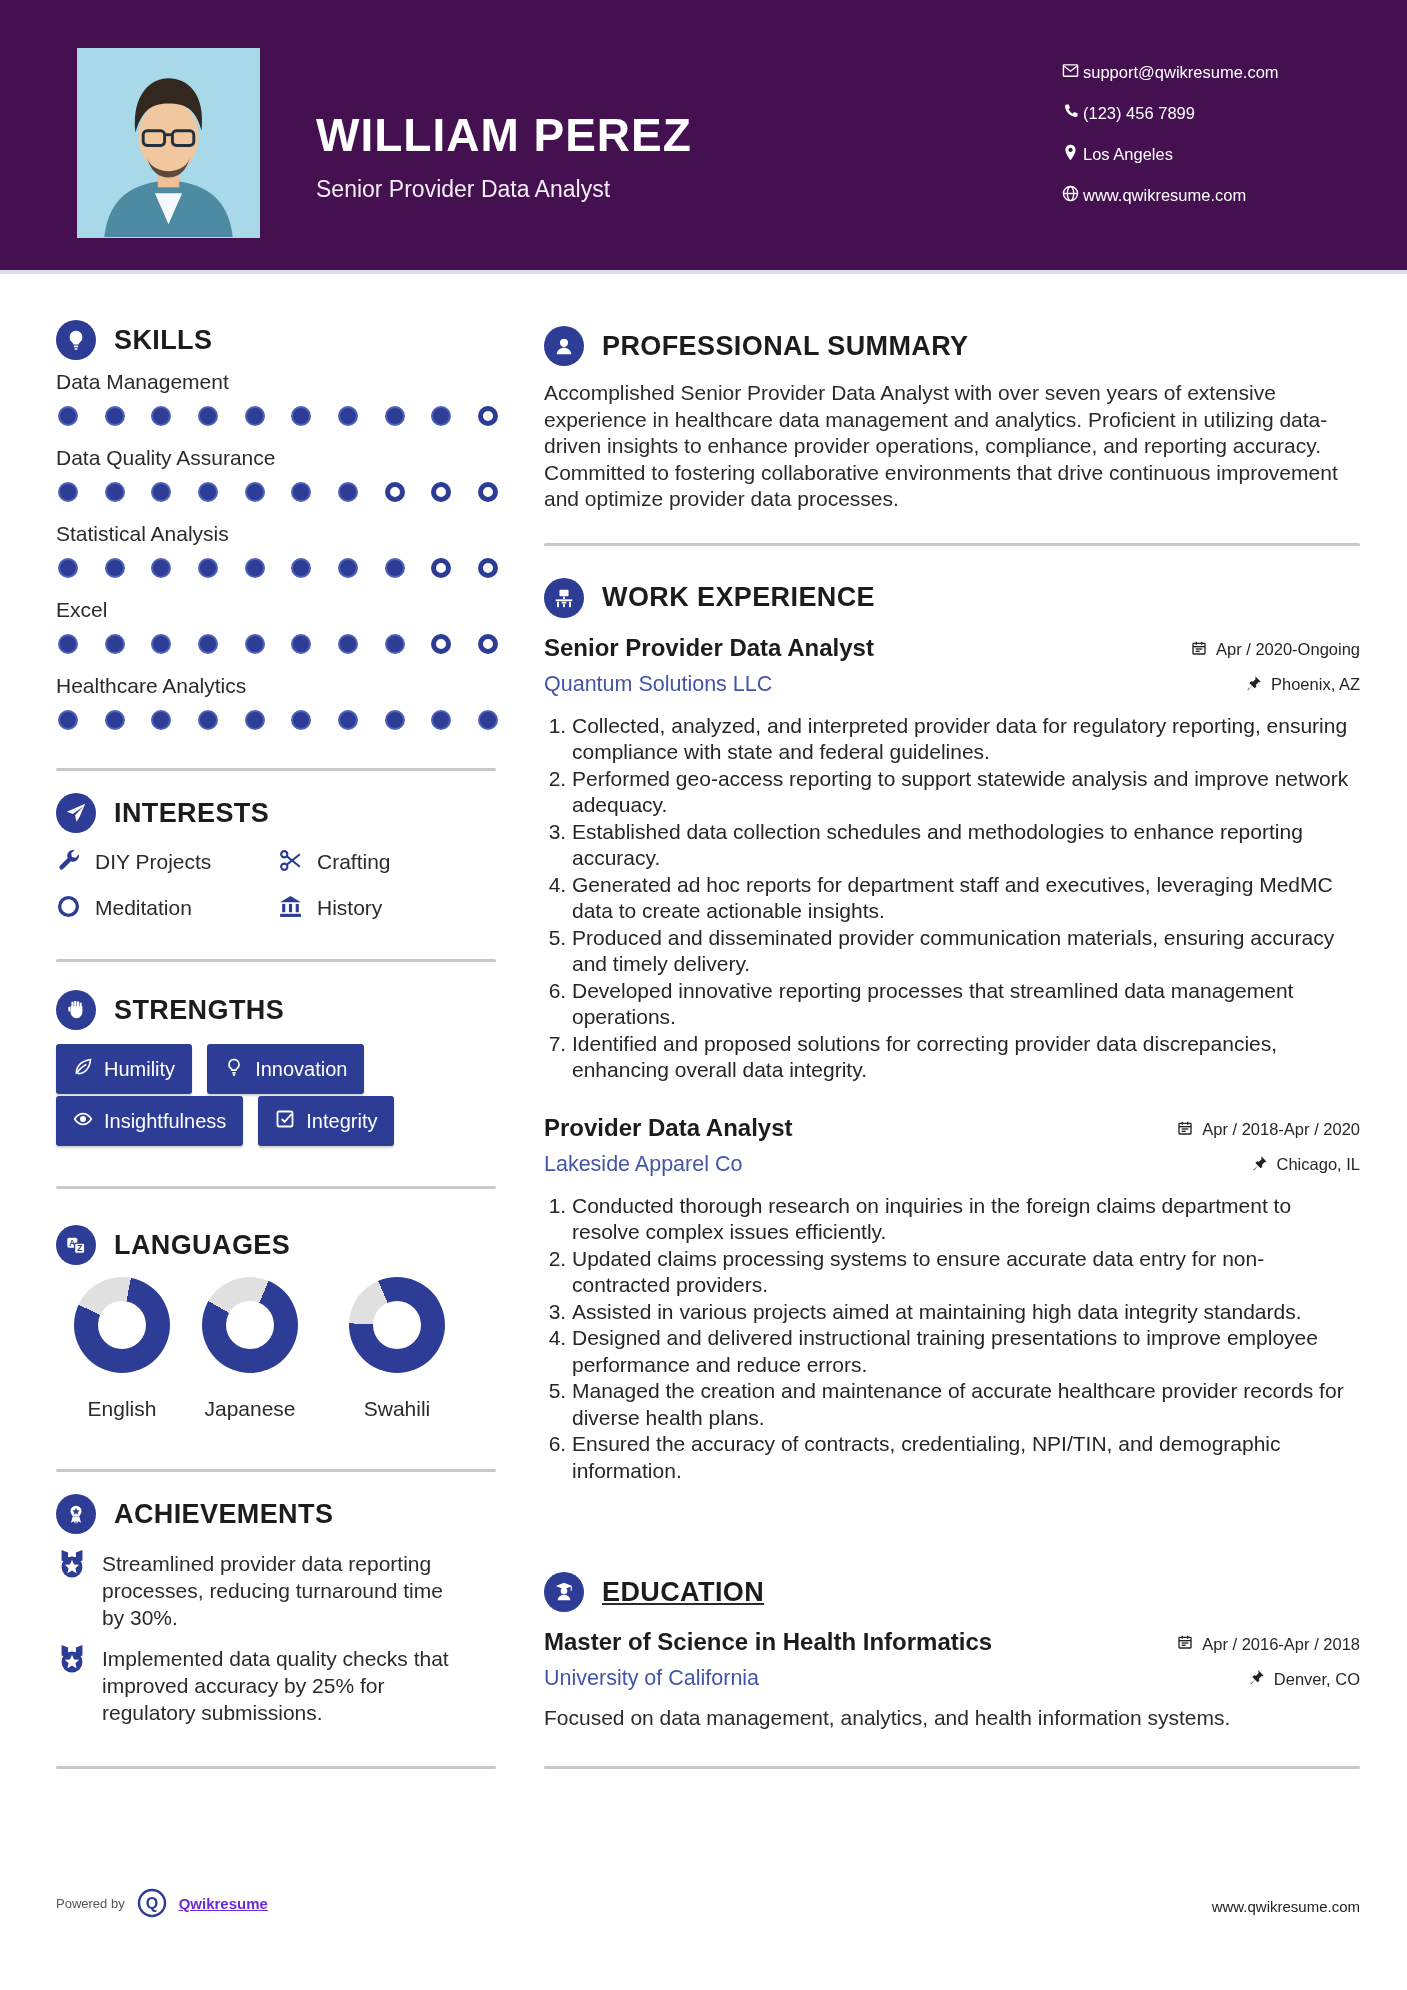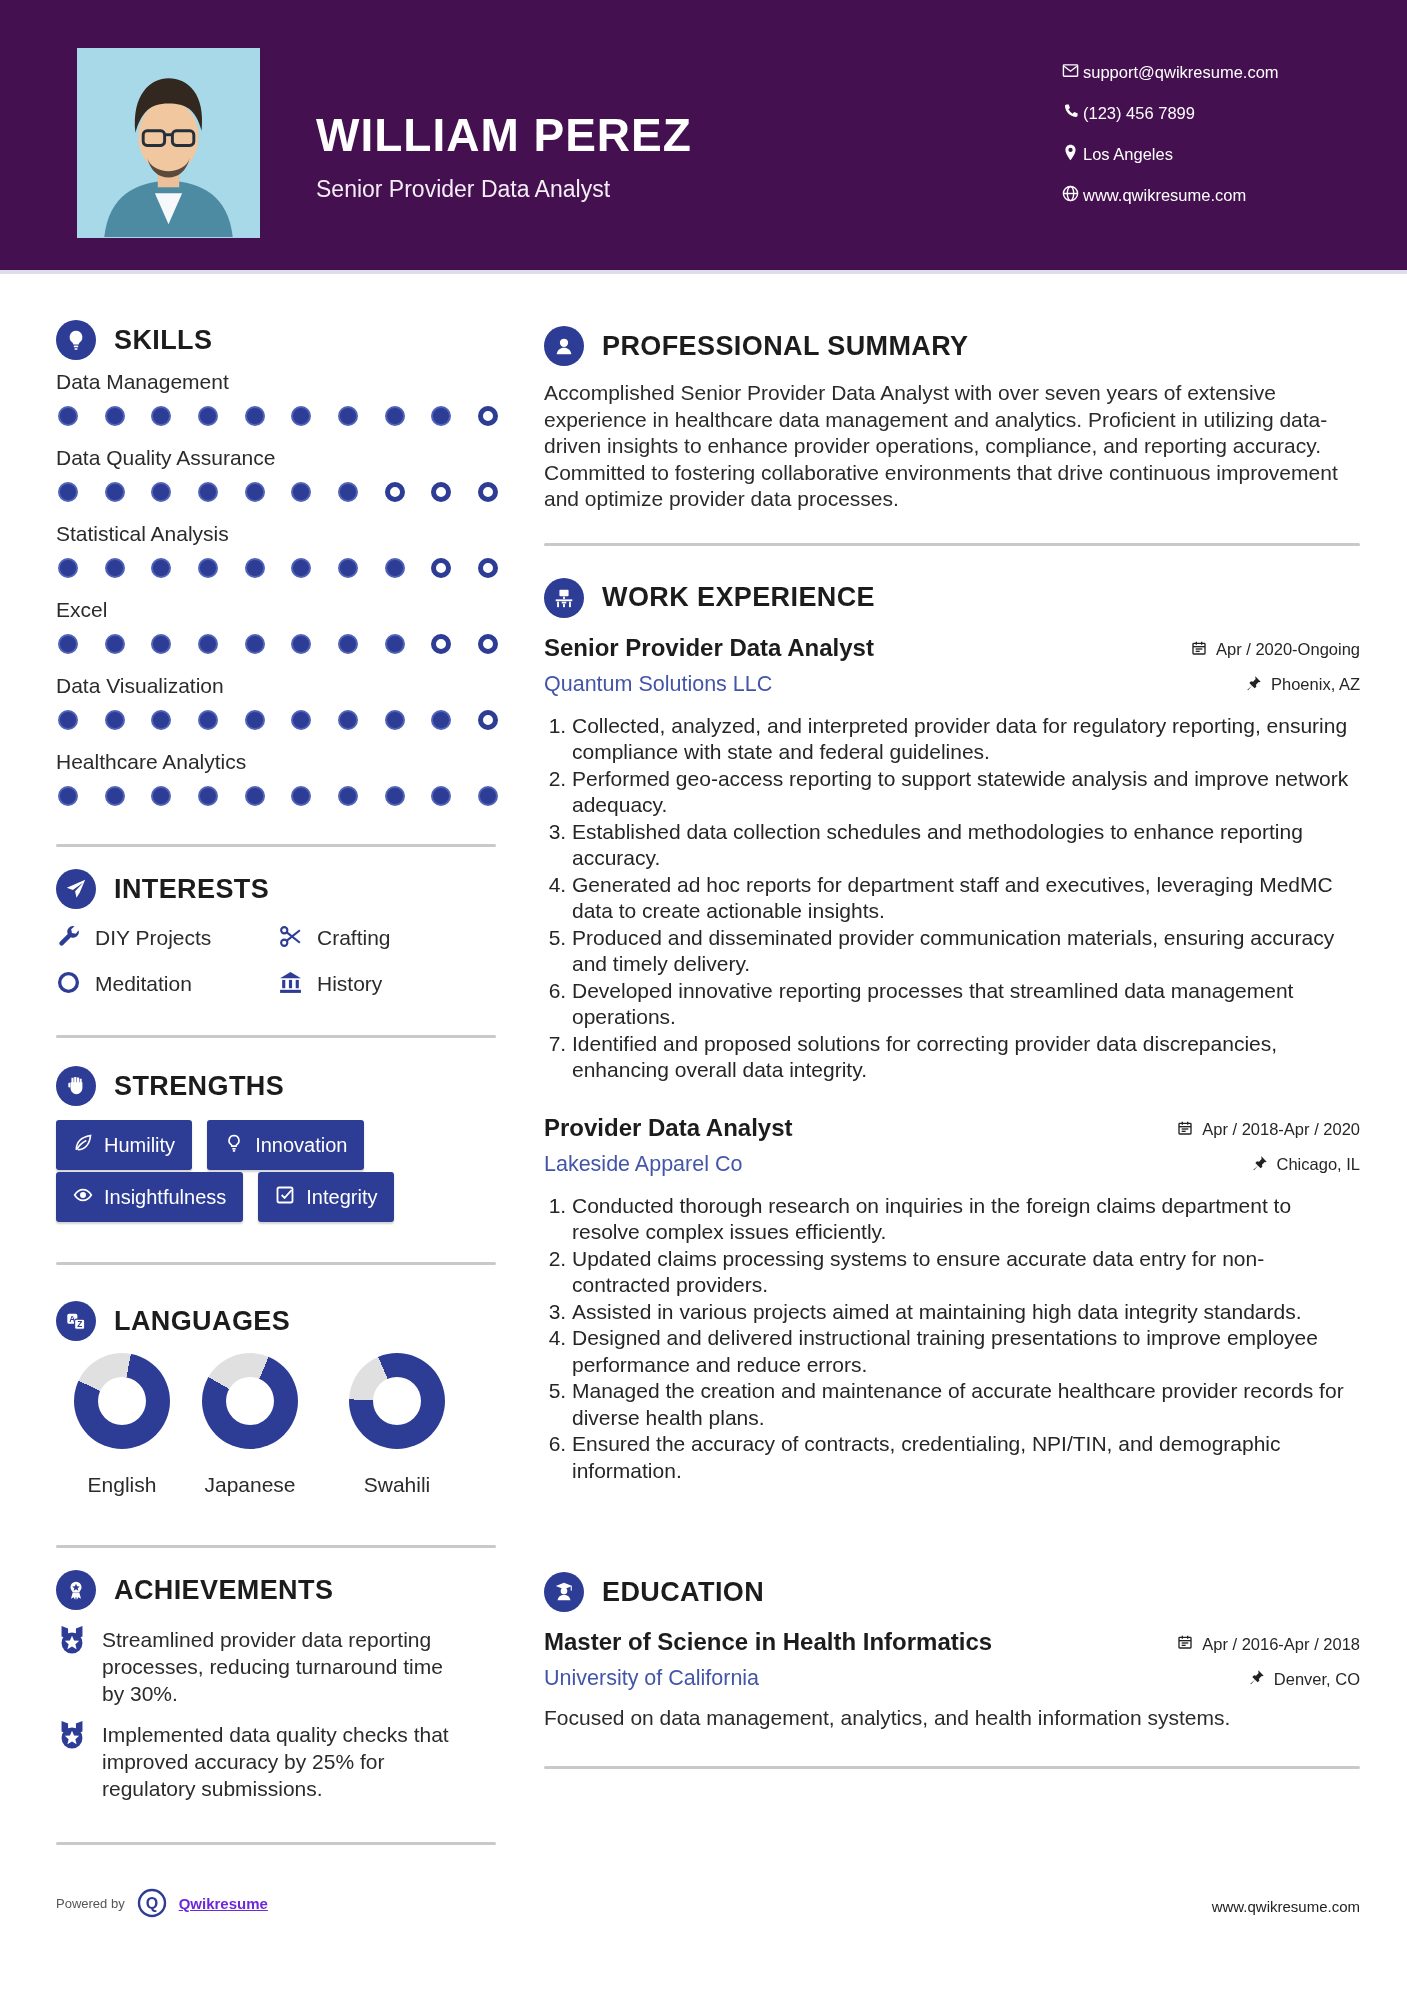--- a/index.html
+++ b/index.html
@@ -87,21 +87,21 @@
   .job2 { margin-top:30px; }
   .job-title-row, .job-sub-row { display:flex; align-items:baseline; justify-content:space-between; }
   .job-name { font-size:24px; font-weight:700; color:#1c1c1c; }
   .degree-name { font-size:24px; font-weight:700; color:#1c1c1c; }
   .job-company { font-size:21.5px; font-weight:500; color:#4355a8; margin-top:10px; }
   .meta { display:flex; align-items:center; gap:9px; font-size:16.5px; font-weight:500; color:#262626; }
   .meta svg { width:16px; height:16px; }
   .bullets { margin:16px 0 0 0; padding-left:28px; }
   .bullets li { font-size:21px; line-height:26.5px; color:#262626; }
 
-  .education-head { margin-top:88px; }
+  .education-head { margin-top:88px;text-decoration:underline; }
   .edu-block { margin-top:16px; }
   .edu-note { margin-top:14px; font-size:21px; line-height:26.5px; color:#2b2b2b; }
   .right-div-2 { margin-top:34px; }
 
   
   .footer-left { position:absolute; left:56px; top:1888px; display:flex; align-items:center; gap:12px; }
   .powered-by { font-size:13px; color:#555; }
   .brand { font-size:15px; font-weight:700; color:#6d28d9; text-decoration:underline; }
   .footer-right { position:absolute; top:1898px; left:1160px; width:200px; text-align:right;
                   font-size:15px; color:#222; }
@@ -242,35 +242,20 @@
             <span class="dot filled"></span>
             <span class="dot filled"></span>
             <span class="dot filled"></span>
             <span class="dot filled"></span>
             <span class="dot filled"></span>
             <span class="dot hollow"></span>
             <span class="dot hollow"></span>
           </div>
       </div>
       <div>
-        <div class="skill-label">Data Visualization</div>
-        <div class="dots">
-            <span class="dot filled"></span>
-            <span class="dot filled"></span>
-            <span class="dot filled"></span>
-            <span class="dot filled"></span>
-            <span class="dot filled"></span>
-            <span class="dot filled"></span>
-            <span class="dot filled"></span>
-            <span class="dot filled"></span>
-            <span class="dot filled"></span>
-            <span class="dot hollow"></span>
-          </div>
-      </div>
-      <div>
         <div class="skill-label">Healthcare Analytics</div>
         <div class="dots">
             <span class="dot filled"></span>
             <span class="dot filled"></span>
             <span class="dot filled"></span>
             <span class="dot filled"></span>
             <span class="dot filled"></span>
             <span class="dot filled"></span>
             <span class="dot filled"></span>
             <span class="dot filled"></span>

